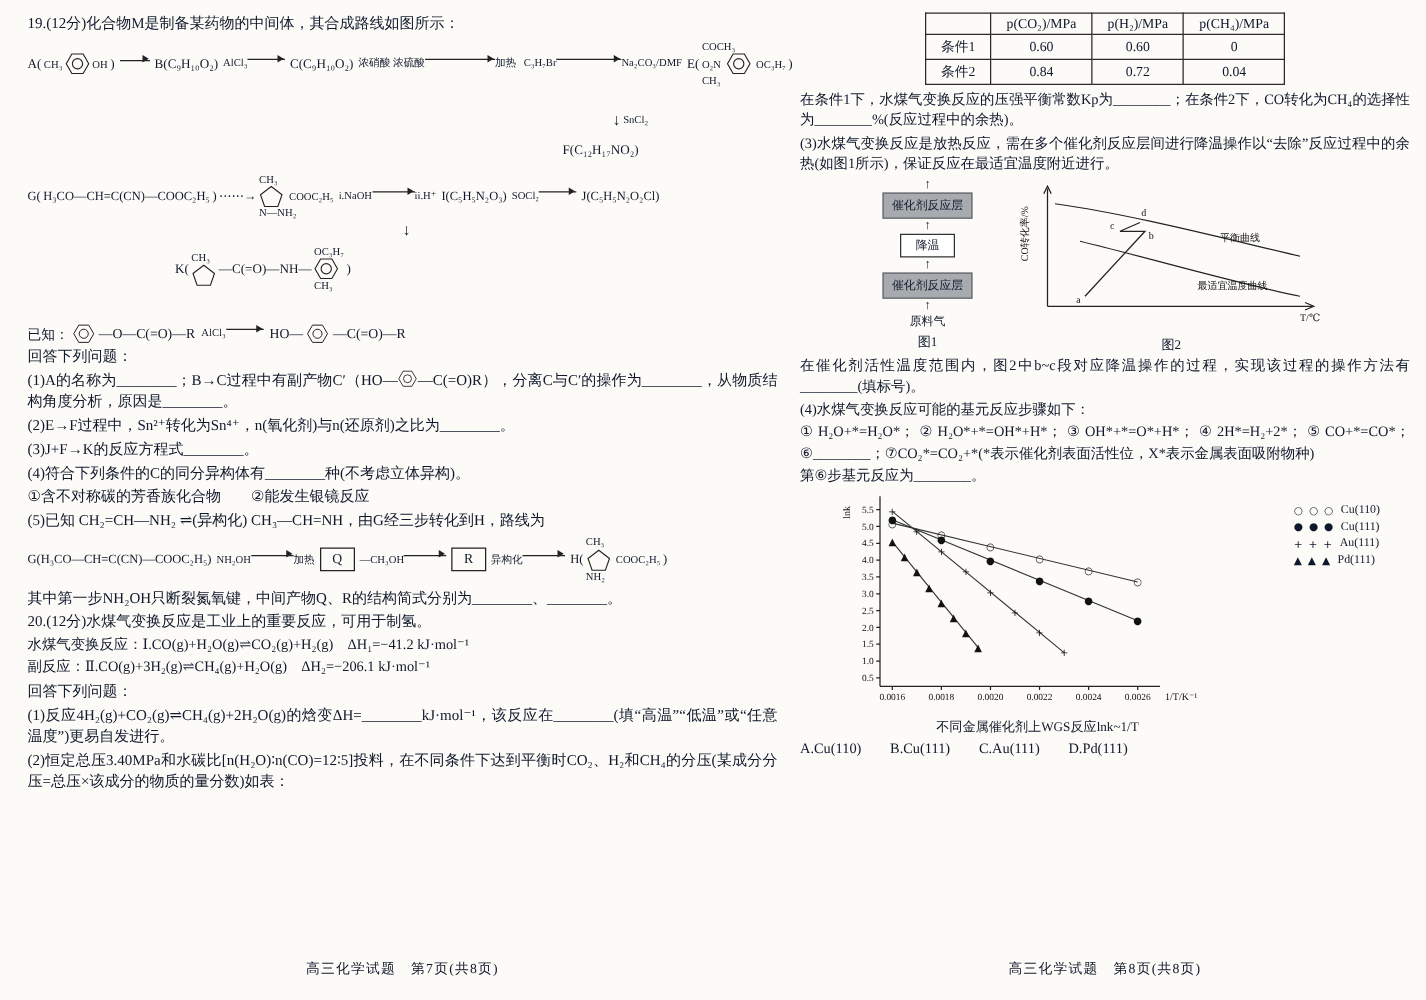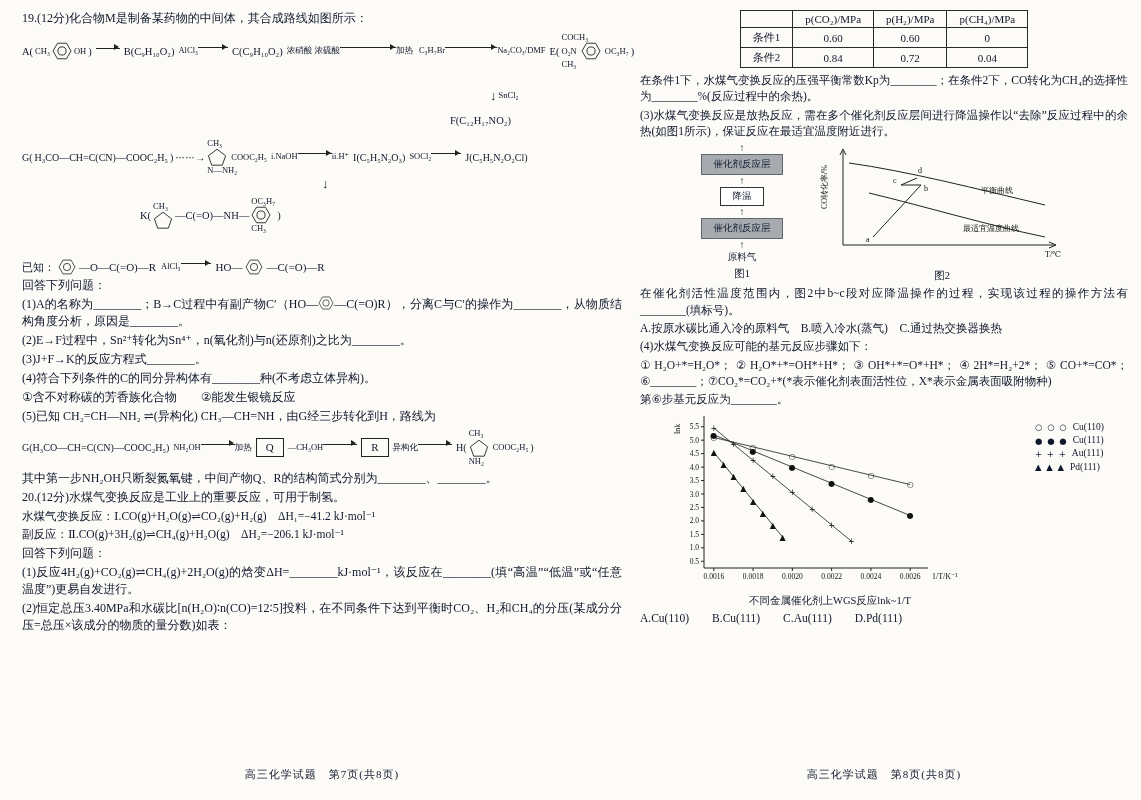--- a/index.html
+++ b/index.html
@@ -31,21 +31,21 @@
   .vd .ar{font-size:13px;line-height:1}
   .boxletter{border:1px solid #222;padding:0 9px;font-size:11px;line-height:1.5}
   .known-row{display:flex;align-items:center;gap:3px;margin:4px 0 2px 0;font-size:11px;white-space:nowrap}
 
   
   .ptable{border-collapse:collapse;margin:2px auto 4px auto}
   .ptable th,.ptable td{border:1px solid #2a2a2a;padding:2px 12px;font-size:11px;font-weight:normal;text-align:center}
   .figs{display:flex;justify-content:center;align-items:flex-start;gap:34px;margin:4px 0 2px 0}
   .fig1{display:flex;flex-direction:column;align-items:center;gap:1px}
   .fig1 .up{font-size:10px;line-height:1}
-  .gbox{background:#a7abb0;border:1px solid #63666a;width:82px;text-align:center;font-size:9.5px;padding:3px 0}
+  .gbox{background:#a7abb0;border:1px solid #63666a;width:72px;text-align:center;font-size:9.5px;padding:3px 0}
   .wbox{border:1px solid #333;background:#fff;width:44px;text-align:center;font-size:9.5px;padding:2px 0}
   .feed{font-size:9.5px}
   .cap{text-align:center;font-size:10.5px;margin-top:2px}
   .f2 .ax{stroke:#222;stroke-width:1;fill:none}
   .f2 .axh{stroke:#222;stroke-width:1;fill:none}
   .f2 .crv{stroke:#222;stroke-width:1;fill:none}
   .f2 .flab{font-size:8px;fill:#111}
   .chartwrap{position:relative;width:470px;margin-top:2px}
   .legend{position:absolute;right:6px;top:10px;font-size:9.5px;line-height:1.2}
   .litem{display:flex;align-items:center;gap:5px;margin:2px 0}
@@ -306,21 +306,20 @@
           <text class="flab" x="49" y="99">a</text>
           <text class="flab" x="107" y="48">b</text>
           <text class="flab" x="76" y="40">c</text>
           <text class="flab" x="101" y="30">d</text>
         </svg>
         <div class="cap">图2</div>
       </div>
     </div>
 
     <div class="ln sub">在催化剂活性温度范围内，图2中b~c段对应降温操作的过程，实现该过程的操作方法有________(填标号)。</div>
-    <div class="ln sub">A.按原水碳比通入冷的原料气　B.喷入冷水(蒸气)　C.通过热交换器换热</div>
     <div class="ln sub">(4)水煤气变换反应可能的基元反应步骤如下：</div>
     <div class="ln sub">①H₂O+*=H₂O*；②H₂O*+*=OH*+H*；③OH*+*=O*+H*；④2H*=H₂+2*；⑤CO+*=CO*；⑥________；⑦CO₂*=CO₂+*(*表示催化剂表面活性位，X*表示金属表面吸附物种)</div>
     <div class="ln sub">第⑥步基元反应为________。</div>
 
     <div class="chartwrap">
       <svg id="lnk-chart" width="330" height="178" style="margin-left:28px">
           <line x1="36" y1="6" x2="36" y2="158" stroke="#222" stroke-width="1"></line>
           <line x1="36" y1="158" x2="260" y2="158" stroke="#222" stroke-width="1"></line>
           <line x1="33" y1="151.27272727272728" x2="36" y2="151.27272727272728" stroke="#222" stroke-width="1"></line>
           <text x="31" y="153.77272727272728" text-anchor="end" font-size="7.5" fill="#111">0.5</text>

